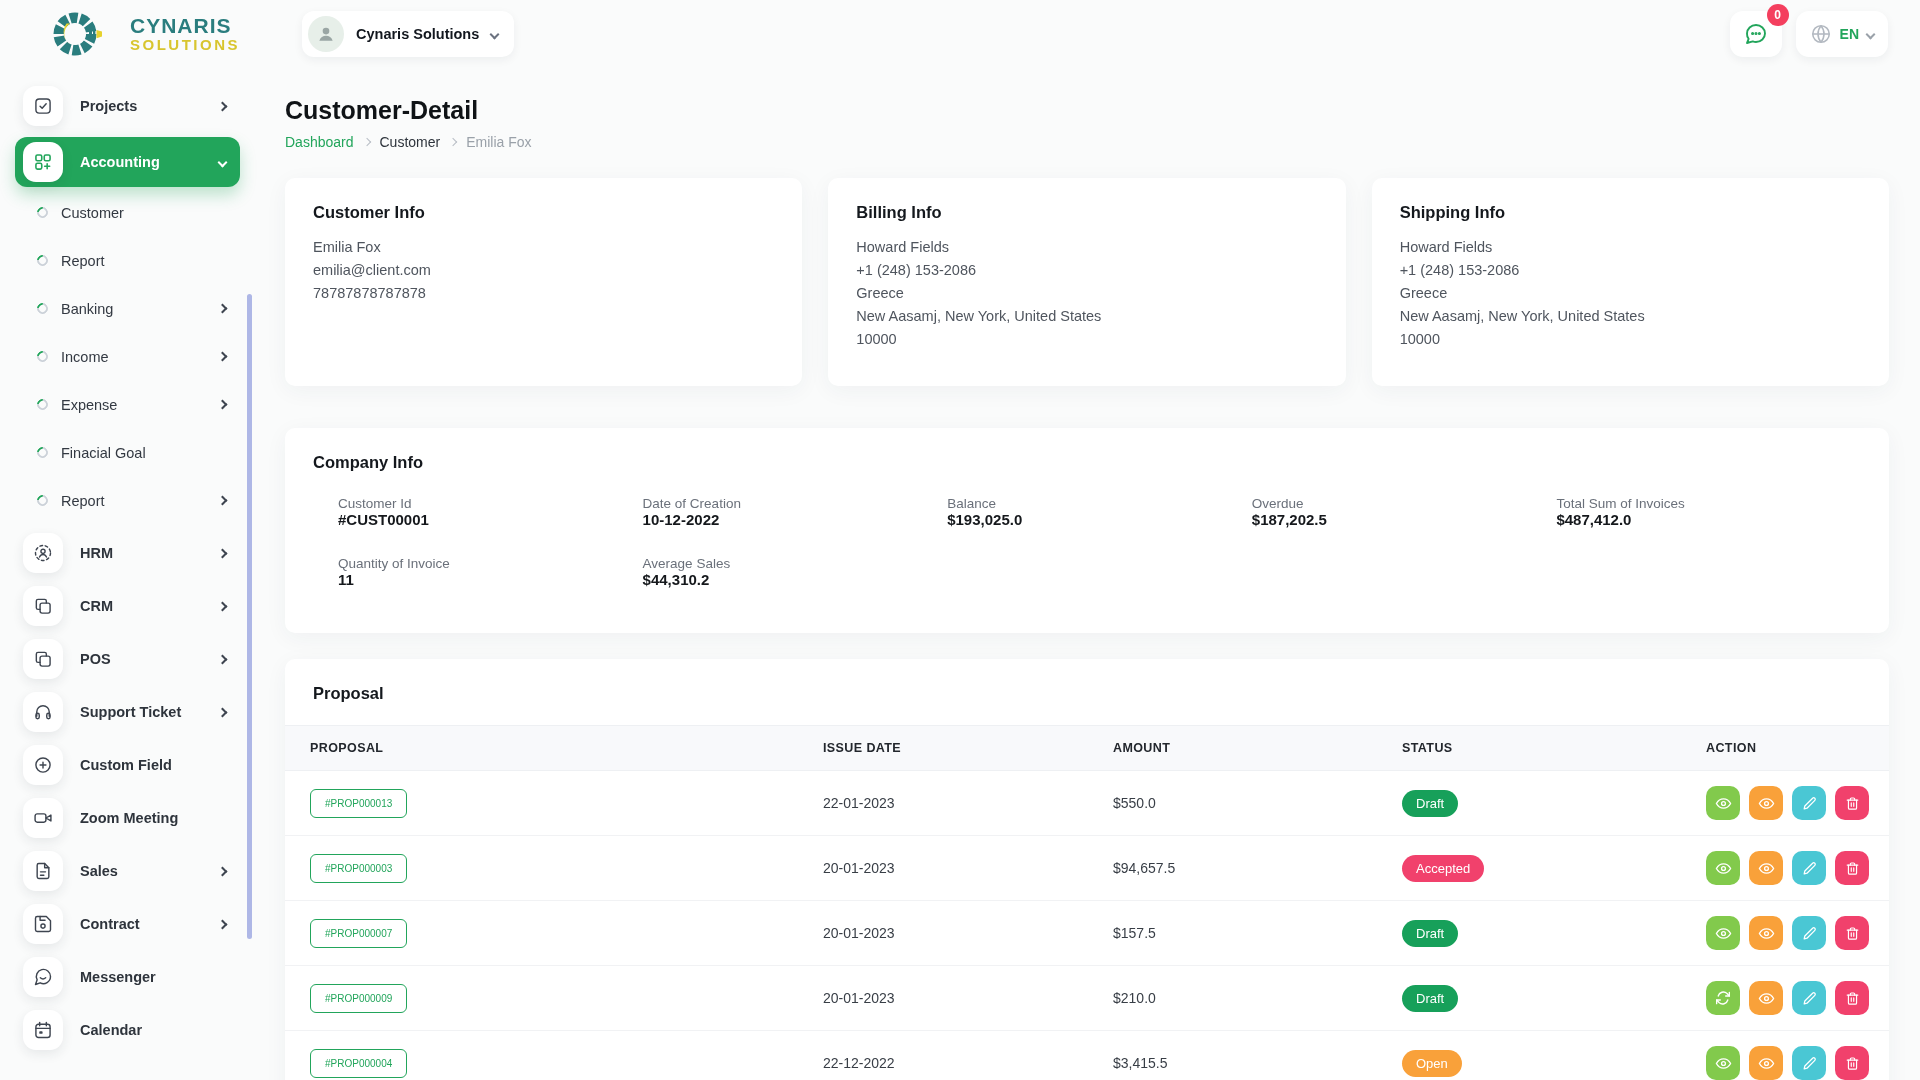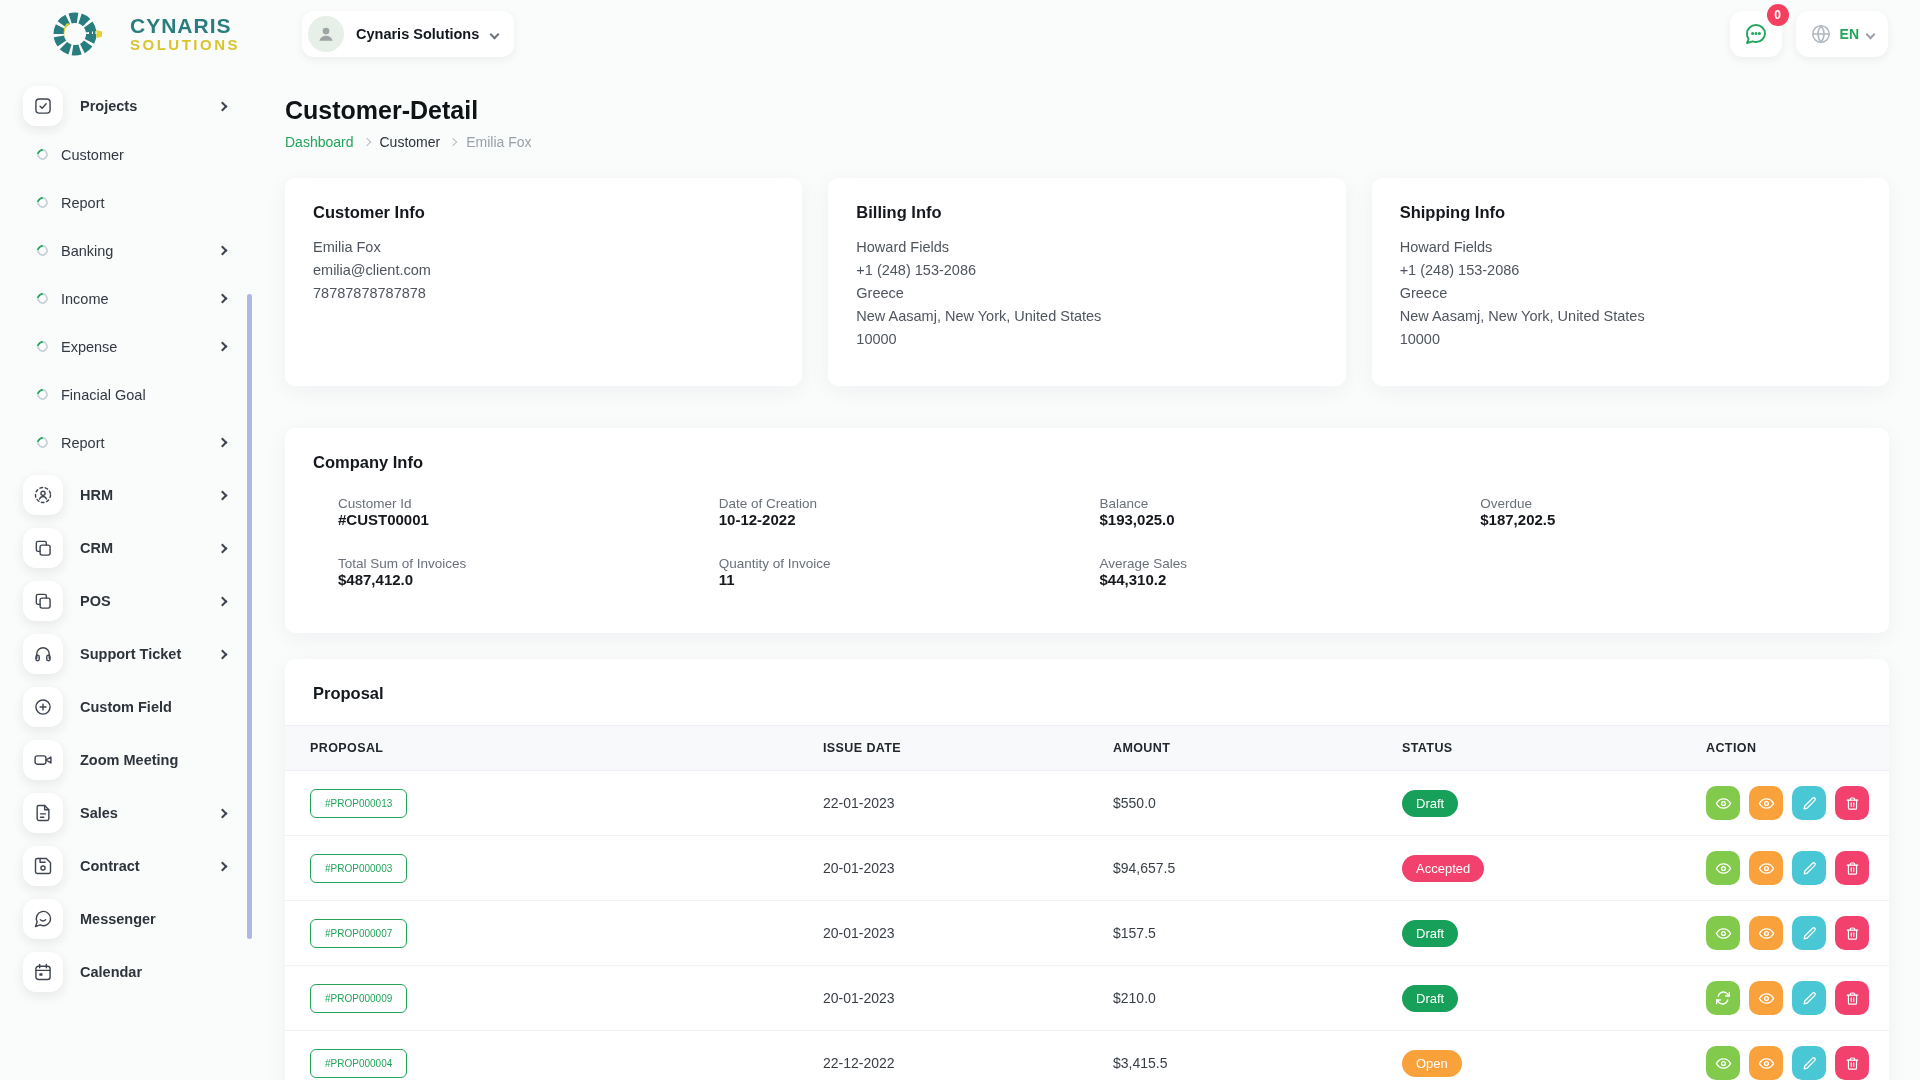--- a/index.html
+++ b/index.html
@@ -59,21 +59,21 @@
     font-size:14.5px; font-family:inherit; cursor:pointer; display:flex; align-items:center; justify-content:center; }
   .btn.icon-only { width:38px; padding:0; }
 
   .card { background:#fff; border-radius:10px; box-shadow:0 5px 22px rgba(40,50,70,.05); }
   .info-row { display:flex; gap:26px; margin-top:28px; }
   .info-card { flex:1; height:208px; padding:25px 28px; }
   .card-title { font-size:16.5px; font-weight:700; color:#14181d; }
   .info-lines { margin-top:14px; font-size:14.5px; color:#4f555e; line-height:1.58; }
 
   .company-card { margin-top:42px; height:205px; padding:25px 28px; }
-  .company-grid { margin-top:24px; padding-left:25px; display:grid; grid-template-columns:repeat(4,1fr); row-gap:28px; }
+  .company-grid { margin-top:24px; padding-left:25px; display:grid; grid-template-columns:repeat(5,1fr); row-gap:28px; }
   .field .flabel { font-size:13.5px; color:#6a707a; }
   .field .fvalue { margin-top:0; font-size:15px; font-weight:700; color:#15181c; }
 
   .proposal-card { margin-top:26px; min-height:560px; padding:25px 0 0 0; }
   .proposal-card .card-title { padding:0 28px; }
   .ptable { margin-top:22px; }
   .thead { background:#f8f9fb; border-top:1px solid #eef0f3; border-bottom:1px solid #eef0f3; height:46px; }
   .trow, .thead { display:grid; grid-template-columns:513px 290px 289px 304px 1fr; align-items:center; padding:0 25px; }
   .thead .th { font-size:12.5px; font-weight:700; color:#23272d; letter-spacing:.4px; }
   .trow { height:65px; border-bottom:1px solid #f1f2f4; }
@@ -158,20 +158,33 @@
       <span class="icon-box">
         <svg width="20" height="20" viewBox="0 0 24 24" fill="none" stroke="#3e4550" stroke-width="1.7" stroke-linecap="round" stroke-linejoin="round">
           <rect x="3.5" y="3.5" width="17" height="17" rx="4"></rect>
             <polyline points="8.5 12.2 11 14.8 15.8 9.2"></polyline>
         </svg>
       </span>
       <span class="lbl">Projects</span>
       <span class="chev right"></span>
     </div>
 
+    <div class="side-row active">
+      <span class="icon-box">
+        <svg width="20" height="20" viewBox="0 0 24 24" fill="none" stroke="#22a55b" stroke-width="1.9" stroke-linecap="round" stroke-linejoin="round">
+          <rect x="3.5" y="3.5" width="7" height="7" rx="1.8"></rect>
+            <rect x="13.5" y="3.5" width="7" height="7" rx="1.8"></rect>
+            <rect x="3.5" y="13.5" width="7" height="7" rx="1.8"></rect>
+          <line x1="17" y1="14" x2="17" y2="20"></line>
+            <line x1="14" y1="17" x2="20" y2="17"></line>
+        </svg>
+      </span>
+      <span class="lbl">Accounting</span>
+      <span class="chev down"></span>
+    </div>
 
     <div class="sub-row">
       <span class="bullet"></span>
       <span class="lbl">Customer</span>
     </div>
     <div class="sub-row">
       <span class="bullet"></span>
       <span class="lbl">Report</span>
     </div>
     <div class="sub-row">

